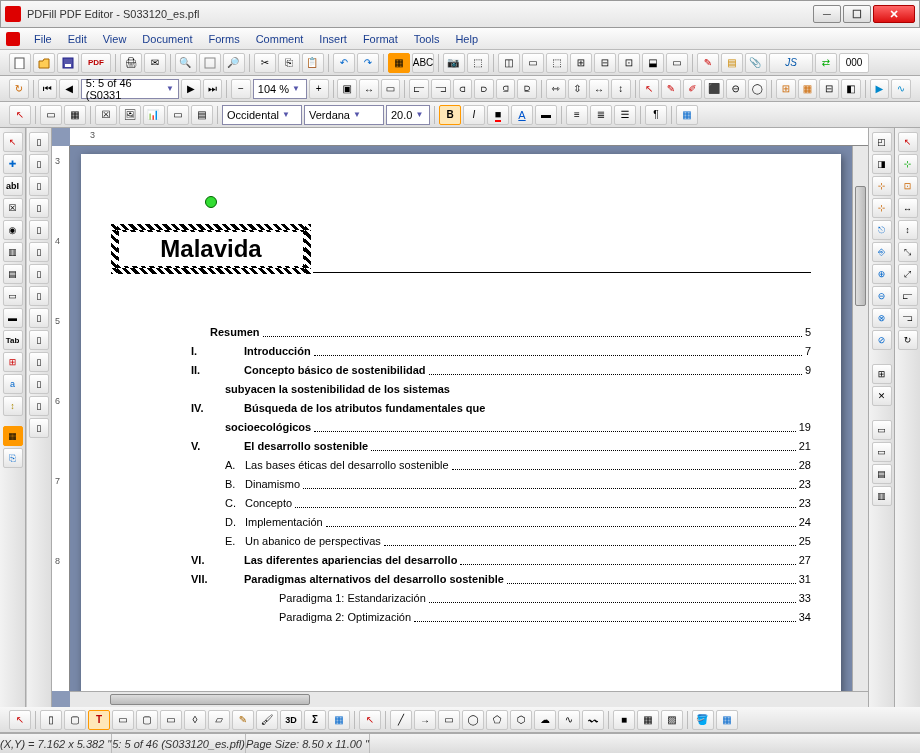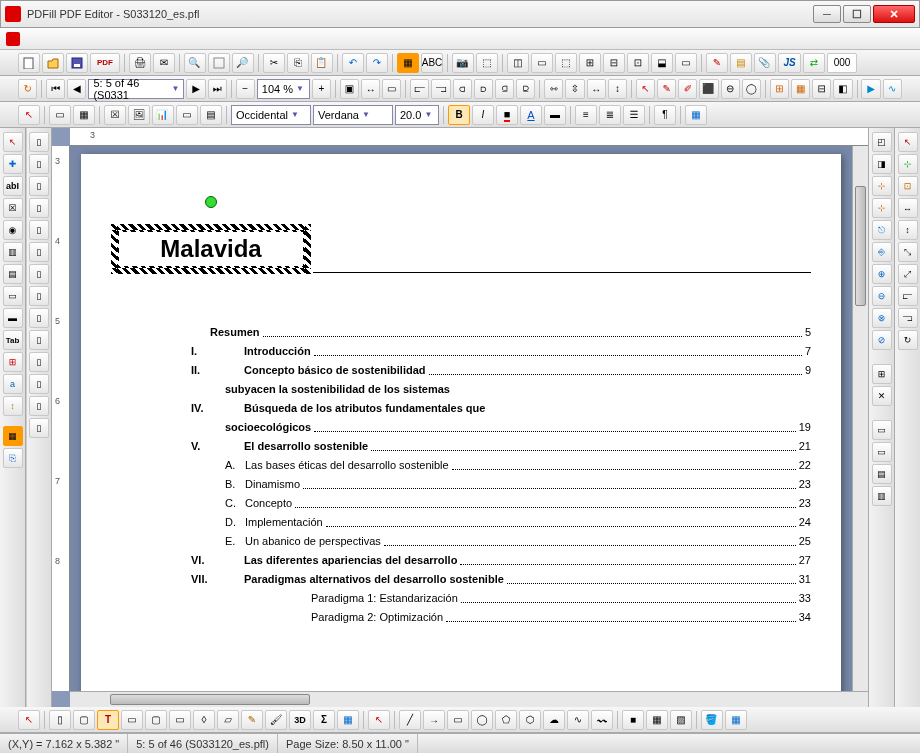--- a/index.html
+++ b/index.html
@@ -6,21 +6,21 @@
 body { background:#d4d0c8; width:920px; height:753px; overflow:hidden; display:flex; flex-direction:column; }
 .titlebar { height:28px; background:linear-gradient(#f8f8f8,#e6e6e6); border:1px solid #999; display:flex; align-items:center; padding:0 4px; }
 .titlebar .icon { width:16px; height:16px; background:#d00; border-radius:2px; margin-right:6px; }
 .titlebar .title { flex:1; color:#333; }
 .winbtns { display:flex; gap:2px; }
 .winbtn { width:28px; height:18px; background:linear-gradient(#fafafa,#ddd); border:1px solid #888; border-radius:2px; display:flex; align-items:center; justify-content:center; font-weight:bold; color:#444; }
 .winbtn.close { background:linear-gradient(#f66,#d11); color:#fff; border-color:#a00; width:42px; }
 .menubar { height:22px; background:linear-gradient(#fdfdfd,#e8e8e8); border-bottom:1px solid #bbb; display:flex; align-items:center; padding:0 6px; gap:2px; }
 .menubar .mi { padding:2px 8px; color:#1a3d8f; cursor:default; }
 .menubar .app-icon { width:14px; height:14px; background:#d00; border-radius:2px; margin-right:4px; }
-.toolbar { height:26px; background:linear-gradient(#f7f7f7,#dfdfdf); border-bottom:1px solid #aaa; display:flex; align-items:center; padding:0 18px; gap:2px; overflow:hidden; }
+.toolbar { height:26px; background:linear-gradient(#f7f7f7,#dfdfdf); border-bottom:1px solid #aaa; display:flex; align-items:center; padding:0 9px; gap:2px; overflow:hidden; }
 .tbtn { width:22px; height:20px; background:linear-gradient(#fff,#e8e8e8); border:1px solid #c8c8c8; border-radius:2px; display:flex; align-items:center; justify-content:center; font-size:10px; cursor:pointer; }
 .tbtn.sel { border-color:#f90; background:#ffe8b8; }
 .sep { width:1px; height:18px; background:#bbb; margin:0 2px; }
 .combo { height:20px; background:#fff; border:1px solid #88a; display:flex; align-items:center; padding:0 4px; font-size:10px; gap:3px; }
 .combo .dd { color:#55a; font-size:8px; }
 .main { flex:1; display:flex; background:#e8e8e8; overflow:hidden; }
 .sidetb { width:26px; background:linear-gradient(90deg,#f2f2f2,#dedede); border-right:1px solid #aaa; display:flex; flex-direction:column; align-items:center; padding-top:4px; gap:2px; }
 .sidetb.right { border-right:none; border-left:1px solid #aaa; }
 .sbtn { width:20px; height:20px; background:linear-gradient(#fff,#e6e6e6); border:1px solid #c8c8c8; border-radius:2px; display:flex; align-items:center; justify-content:center; font-size:9px; cursor:pointer; }
 .sbtn.sel { border-color:#f90; background:#ffe8b8; }
@@ -35,48 +35,60 @@
 .selbox { position:absolute; left:30px; top:70px; width:200px; height:50px; border:6px solid transparent; background:repeating-linear-gradient(45deg,#000 0,#000 3px,#fff 3px,#fff 6px); padding:2px; display:flex; align-items:center; justify-content:center; }
 .selbox .inner{ background:#fff; width:100%; height:100%; display:flex; align-items:center; justify-content:center; font:bold 24px Verdana,sans-serif; }
 .rot-handle{position:absolute;left:124px;top:42px;width:12px;height:12px;border:1px solid #060;background:#3d3;border-radius:50%;}
 .hr { position:absolute; left:232px; top:118px; right:30px; height:1px; background:#000; }
 .toc { margin-top:130px; font-size:13px; }
 .toc-row { display:flex; margin-bottom:2px; line-height:17px; }
 .toc-row .num{ width:34px; font-weight:bold; flex-shrink:0; }
 .toc-row .txt{ flex-shrink:0; }
 .toc-row.sub .num{ width:20px; margin-left:34px; font-weight:normal; }
 .toc-row.nn .num{width:0;}
-.toc-row.nn.sub .txt{margin-left:86px;}
+.toc-row.nn.sub .txt{margin-left:54px;}
 .toc-row .dots{ flex:1; border-bottom:1px dotted #000; margin:0 3px 4px 3px; min-width:10px;}
 .toc-row .pg{ flex-shrink:0; }
 .toc-row.bold .txt{font-weight:bold;margin-left:19px;}
 .sb-v { width:16px; background:#e8e8e8; border-left:1px solid #aaa; position:relative; }
 .sb-v .thumb{ position:absolute; top:40px; left:2px; right:2px; height:120px; background:linear-gradient(90deg,#ddd,#bbb); border:1px solid #888; border-radius:2px; }
 .sb-h { height:16px; background:#e8e8e8; border-top:1px solid #aaa; margin-left:18px; position:relative; }
 .sb-h .thumb{position:absolute;left:40px;top:2px;bottom:2px;width:200px;background:linear-gradient(#ddd,#bbb);border:1px solid #888;border-radius:2px;}
 .status { height:20px; background:linear-gradient(#f4f4f4,#dcdcdc); border-top:1px solid #aaa; display:flex; align-items:center; font-size:10px; color:#333; }
-.status .cell { padding:0 8px; border-right:1px solid #bbb; height:100%; display:flex; align-items:center; }
+.status .cell { padding:0 0; border-right:1px solid #bbb; height:100%; display:flex; align-items:center;font-style:italic; }
 .fill{flex:1;}
 svg{display:block;}
 </style>
 </head>
 <body>
 
 <div class="titlebar">
   <div class="icon"></div>
   <div class="title">PDFill PDF Editor - S033120_es.pfl</div>
   <div class="winbtns">
     <div class="winbtn">─</div>
     <div class="winbtn">☐</div>
     <div class="winbtn close">✕</div>
   </div>
 </div>
 
 <div class="menubar">
   <div class="app-icon"></div>
+  <div id="menuitems" style="display:flex">
+      <div class="mi">File</div>
+      <div class="mi">Edit</div>
+      <div class="mi">View</div>
+      <div class="mi">Document</div>
+      <div class="mi">Forms</div>
+      <div class="mi">Comment</div>
+      <div class="mi">Insert</div>
+      <div class="mi">Format</div>
+      <div class="mi">Tools</div>
+      <div class="mi">Help</div>
+    </div>
 </div>
 
 <div class="toolbar">
   <div class="tbtn">
       <svg width="12" height="12">
         <rect x="1" y="1" width="9" height="11" fill="#fff" stroke="#555"></rect>
       </svg>
     </div>
   <div class="tbtn">
       <svg width="12" height="12">
@@ -120,21 +132,21 @@
   <div class="tbtn">⬚</div>
   <div class="tbtn">⊞</div>
   <div class="tbtn">⊟</div>
   <div class="tbtn">⊡</div>
   <div class="tbtn">⬓</div>
   <div class="tbtn">▭</div>
   <div class="sep"></div>
   <div class="tbtn" style="color:#c00">✎</div>
   <div class="tbtn" style="color:#c80">▤</div>
   <div class="tbtn">📎</div>
-  <div class="tbtn" style="width:23px;font-weight:bold;color:#05a;font-style:italic">JS</div>
+  <div class="tbtn" style="width:44px;font-weight:normal;color:#05a;font-style:italic">JS</div>
   <div class="tbtn" style="color:#0a0">⇄</div>
   <div class="tbtn" style="width:30px;background:#fff">000</div>
 </div>
 
 <div class="toolbar">
   <div class="tbtn" style="color:#c60">↻</div>
   <div class="sep"></div>
   <div class="tbtn">⏮</div>
   <div class="tbtn">◀</div>
   <div class="combo" style="width:110px">
@@ -317,21 +329,21 @@
               <div class="toc-row bold">
                 <span class="num">V.</span>
                 <span class="txt">El desarrollo sostenible</span>
                 <span class="dots"></span>
                 <span class="pg">21</span>
               </div>
               <div class="toc-row sub">
                 <span class="num">A.</span>
                 <span class="txt">Las bases éticas del desarrollo sostenible</span>
                 <span class="dots"></span>
-                <span class="pg">22</span>
+                <span class="pg">28</span>
               </div>
               <div class="toc-row sub">
                 <span class="num">B.</span>
                 <span class="txt">Dinamismo</span>
                 <span class="dots"></span>
                 <span class="pg">23</span>
               </div>
               <div class="toc-row sub">
                 <span class="num">C.</span>
                 <span class="txt">Concepto</span>

